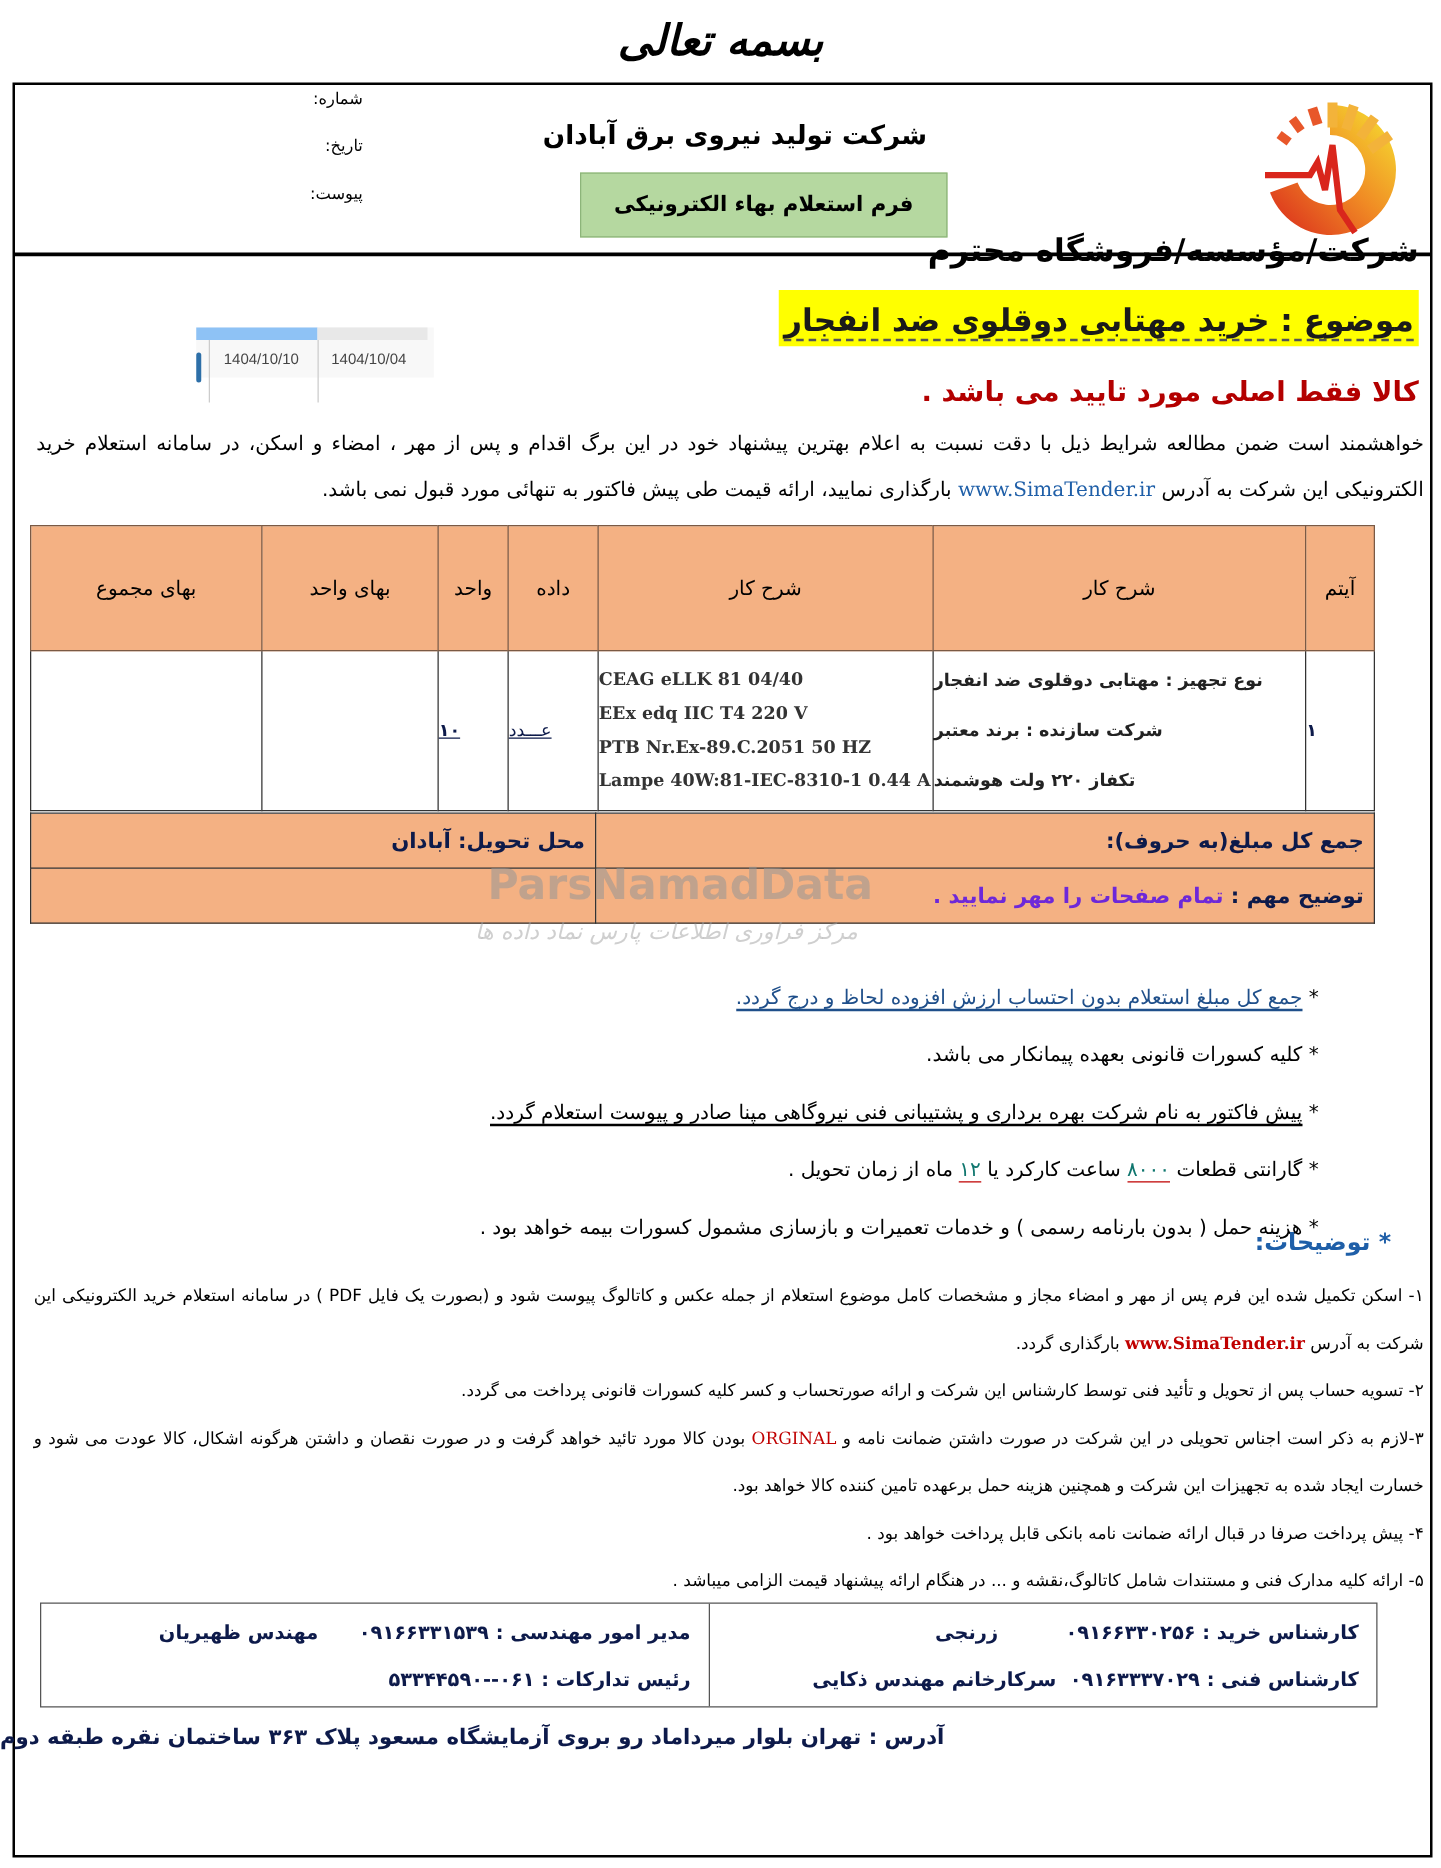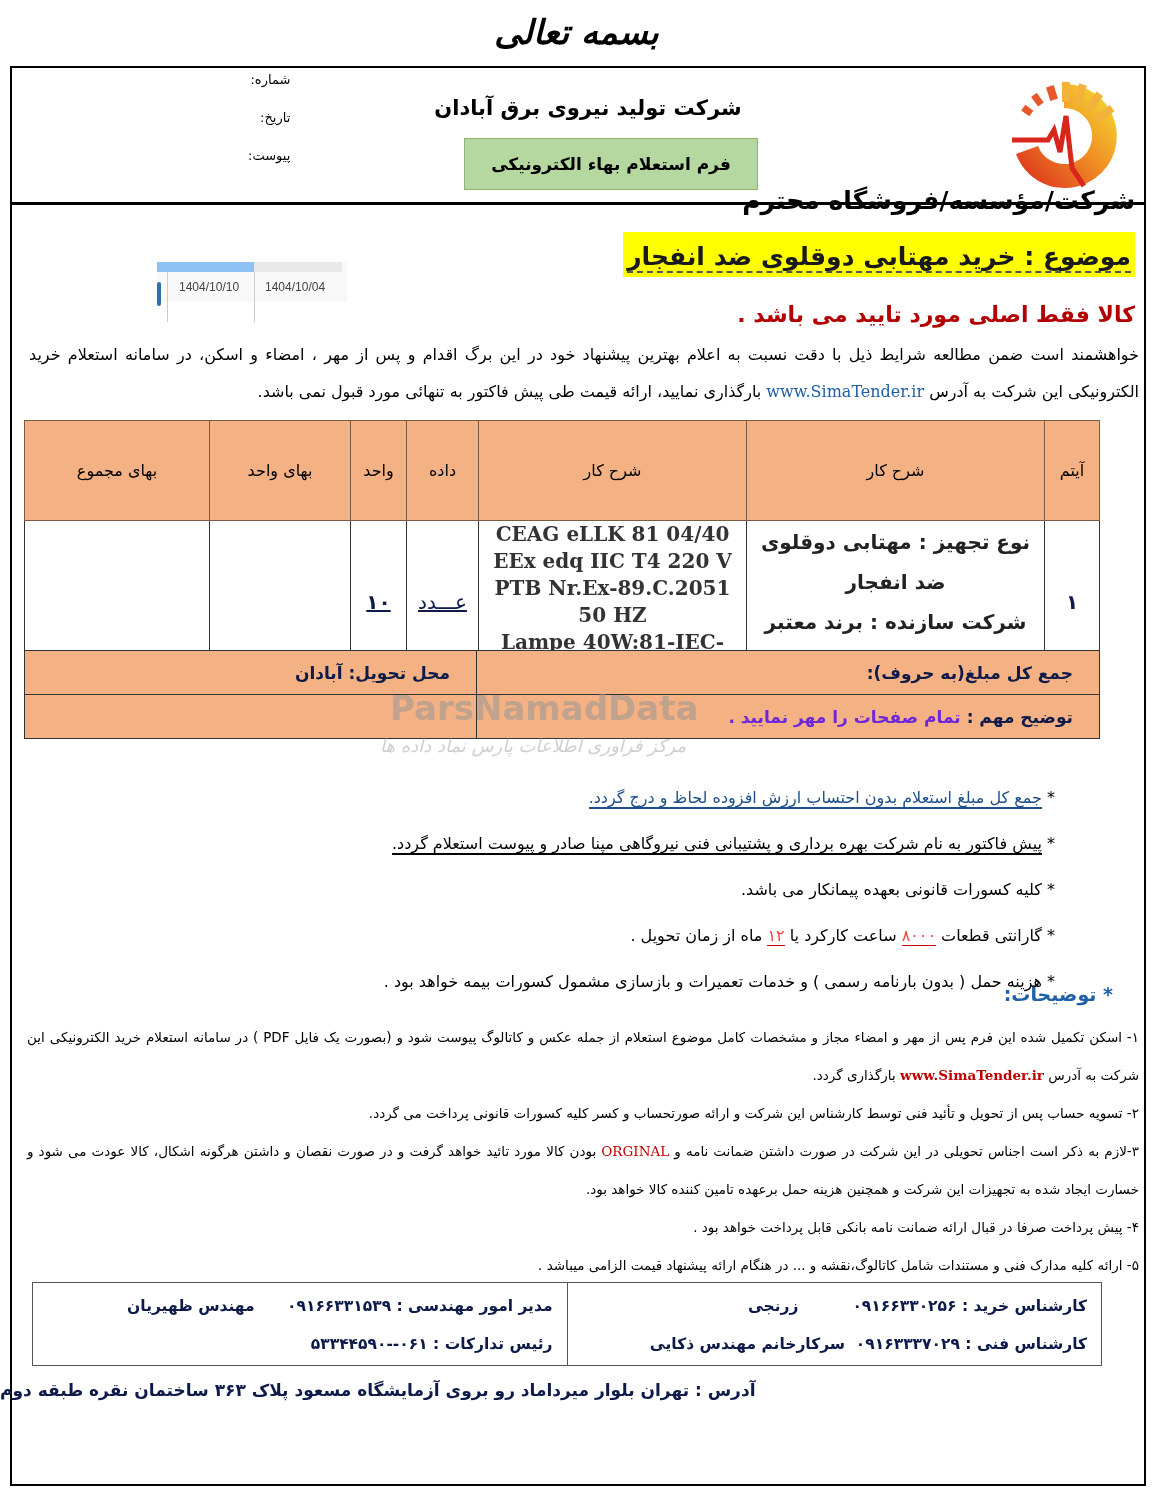--- a/index.html
+++ b/index.html
@@ -26,38 +26,38 @@
   .date-widget .bar-b { position: absolute; left: 97px; top: 0; width: 88px; height: 10px; background: #e8e8e8; }
   .date-widget .edge { position: absolute; left: 0; top: 20px; width: 4px; height: 24px; background: #2d6fa8; border-radius: 3px; }
   .date-widget .d { position: absolute; top: 18px; font-size: 12px; color: #444; font-family: "Liberation Sans", sans-serif; direction: ltr; }
   .date-widget .sep { position: absolute; top: 10px; width: 1px; height: 50px; background: #ccc; }
 
   .intro { position: absolute; right: 14px; top: 336px; width: 1110px; font-size: 16px; line-height: 37px; text-align: justify; }
   .intro .url { font-family: "DejaVu Serif", serif; color: #1f5fa8; direction: ltr; unicode-bidi: embed; }
 
   table.items { position: absolute; left: 24px; top: 420px; width: 1076px; border-collapse: collapse; direction: rtl; }
   table.items th { background: #f4b183; border: 1px solid #7a5a45; height: 100px; font-weight: normal; font-size: 16px; }
-  table.items td { border: 1px solid #333; height: 128px; text-align: center; vertical-align: middle; font-size: 20px; }
+  table.items td { border: 1px solid #333; height: 128px; text-align: left; vertical-align: middle; font-size: 14px; }
   .spec { font-family: "DejaVu Serif", serif; font-weight: bold; font-size: 12.5px; line-height: 27px; direction: ltr; color: #333; }
   .desc { font-size: 17px; line-height: 40px; font-weight: bold; color: #222; }
   .qty { font-size: 22px; font-weight: bold; color: #0d1a4a; text-decoration: underline; }
   .unit { font-size: 16px; color: #0d1a4a; text-decoration: underline; }
   .itemno { font-size: 22px; font-weight: bold; color: #0d1a4a; }
 
   table.summary { position: absolute; left: 24px; top: 650px; width: 1076px; border-collapse: collapse; }
-  table.summary td { background: #f4b183; border: 1px solid #333; height: 44px; padding: 0 26px; font-size: 17px; font-weight: bold; color: #0d1a4a; }
+  table.summary td { background: #f4b183; border: 1px solid #333; height: 44px; padding: 0 8px; font-size: 17px; font-weight: bold; color: #0d1a4a; }
   .red { color: #6d28d9; }
 
   .watermark { position: absolute; left: 390px; top: 688px; font-family: "DejaVu Sans", sans-serif; font-weight: bold; font-size: 34px; color: rgba(150,150,150,0.55); direction: ltr; }
   .wm-sub { position: absolute; left: 380px; top: 735px; font-size: 18px; color: rgba(160,160,160,0.5); font-style: italic; }
 
   .bullets { position: absolute; right: 98px; top: 775px; font-size: 16px; line-height: 46px; }
   .bullets .b1 { color: #1f4f8a; border-bottom: 2px solid #1f4f8a; }
   .bullets .b2 { border-bottom: 2px solid #000; }
-  .bullets .hl { color: #ef4444; border-bottom: 1px solid #c00000; }
+  .bullets .hl { color: #0f766e; border-bottom: 1px solid #c00000; }
 
   .notes-title { position: absolute; right: 40px; top: 983px; font-size: 19px; font-weight: bold; color: #1f5fa8; }
   .notes { position: absolute; right: 14px; top: 1018px; width: 1112px; font-size: 13.5px; line-height: 38px; text-align: justify; }
   .notes .url { font-family: "DejaVu Serif", serif; color: #c00000; font-weight: bold; direction: ltr; unicode-bidi: embed; }
   .notes .orig { font-family: "DejaVu Serif", serif; color: #c00000; direction: ltr; unicode-bidi: embed; }
 
   .contacts { position: absolute; left: 32px; top: 1282px; width: 1070px; height: 84px; border: 1px solid #555; display: flex; }
   .contacts .col { flex: 1; padding: 4px 14px; font-size: 15.5px; font-weight: bold; color: #0d1a4a; line-height: 38px; }
   .contacts .col.right { border-left: 1px solid #555; }
   .address { position: absolute; left: 0; width: 1136px; top: 1380px; text-align: left; font-size: 17px; font-weight: bold; color: #0d1a4a; }
@@ -171,22 +171,22 @@
     <td></td>
   </tr>
 </tbody>
   </table>
 
 <div class="watermark">ParsNamadData</div>
 <div class="wm-sub">مرکز فراوری اطلاعات پارس نماد داده ها</div>
 
 <div class="bullets">
   <div>* <span class="b1">جمع کل مبلغ استعلام بدون احتساب ارزش افزوده لحاظ و درج گردد.</span></div>
+  <div>* <span>کلیه کسورات قانونی بعهده پیمانکار می باشد.</span></div>
   <div>* <span class="b2">پیش فاکتور به نام شرکت بهره برداری و پشتیبانی فنی نیروگاهی مپنا صادر و پیوست استعلام گردد.</span></div>
-  <div>* <span>کلیه کسورات قانونی بعهده پیمانکار می باشد.</span></div>
   <div>* <span>گارانتی قطعات</span> <span class="hl">۸۰۰۰</span> <span>ساعت کارکرد یا</span> <span class="hl">۱۲</span> <span>ماه از زمان تحویل .</span></div>
   <div>* <span>هزینه حمل ( بدون بارنامه رسمی ) و خدمات تعمیرات و بازسازی مشمول کسورات بیمه خواهد بود .</span></div>
 </div>
 
 <div class="notes-title">* <span>توضیحات:</span></div>
 <div class="notes">
   <div><span>۱- اسکن تکمیل شده این فرم پس از مهر و امضاء مجاز و مشخصات کامل موضوع استعلام از جمله عکس و کاتالوگ پیوست شود و (بصورت یک فایل PDF ) در سامانه استعلام خرید الکترونیکی این شرکت به آدرس</span> <span class="url">www.SimaTender.ir</span> <span>بارگذاری گردد.</span></div>
   <div>۲- تسویه حساب پس از تحویل و تأئید فنی توسط کارشناس این شرکت و ارائه صورتحساب و کسر کلیه کسورات قانونی پرداخت می گردد.</div>
   <div><span>۳-لازم به ذکر است اجناس تحویلی در این شرکت در صورت داشتن ضمانت نامه و</span> <span class="orig">ORGINAL</span> <span>بودن کالا مورد تائید خواهد گرفت و در صورت نقصان و داشتن هرگونه اشکال، کالا عودت می شود و خسارت ایجاد شده به تجهیزات این شرکت و همچنین هزینه حمل برعهده تامین کننده کالا خواهد بود.</span></div>
   <div>۴- پیش پرداخت صرفا در قبال ارائه ضمانت نامه بانکی قابل پرداخت خواهد بود .</div>

